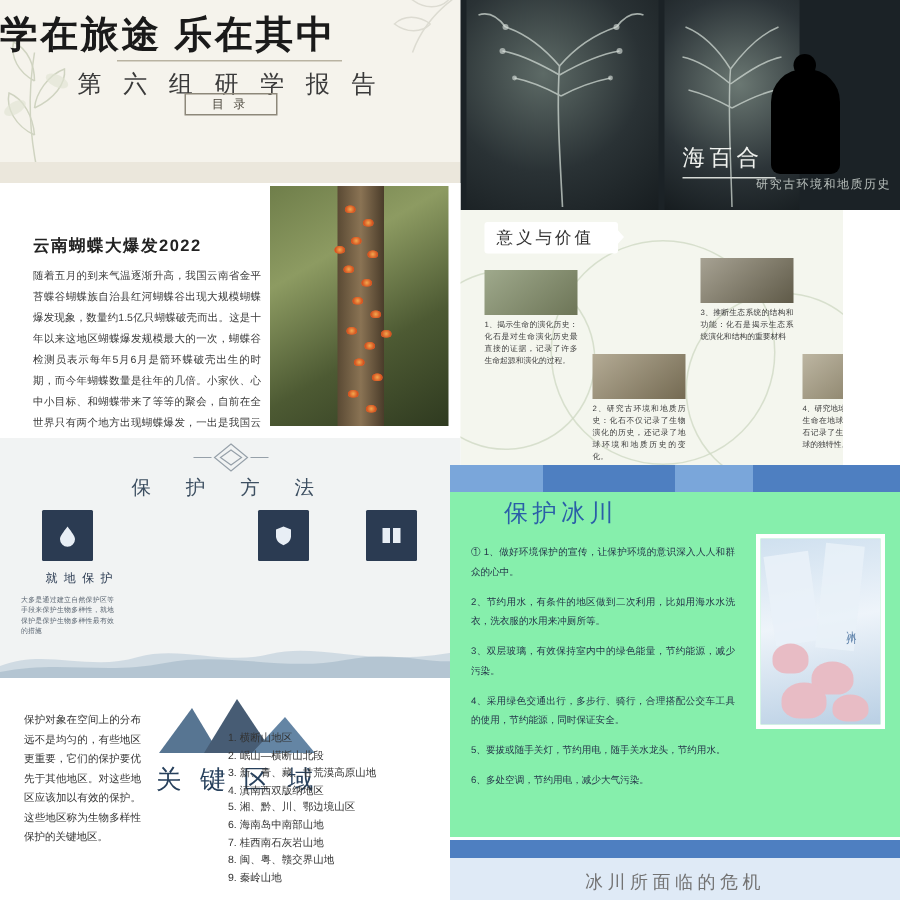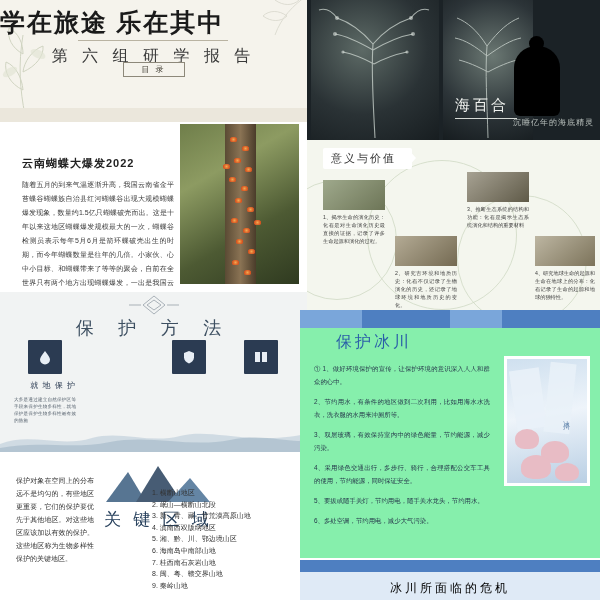--- a/index.html
+++ b/index.html
@@ -118,21 +118,21 @@
   .trunk {
     position: absolute; left: 38%; top: 0; width: 26%; height: 100%;
     background: linear-gradient(90deg,#5a4a34,#8a7354,#4a3c2a);
   }
   .bfly { position: absolute; width: 7px; height: 5px; background: #e2612a; border-radius: 50% 50% 40% 40%; }
   .bfly::after { content:""; position:absolute; left:0; top:0; width:100%; height:100%;
     background: radial-gradient(circle at 50% 50%, #f3a84f 0%, #d4521f 70%); border-radius: 50%; }
 
   
   .slide-value {
-    position: absolute; left: 307px; top: 140px; width: 293px; height: 170px;
+    position: absolute; left: 307px; top: 140px; width: 255px; height: 170px;
     background: #f4f6ee;
     overflow: hidden;
   }
   .value-header {
     position: absolute; left: 16px; top: 8px;
     background: #ffffff;
     border-radius: 2px;
     padding: 3px 16px 3px 8px;
     font-size: 11px; color: #333; letter-spacing: 2px;
   }
@@ -149,21 +149,21 @@
   .vtext { font-size: 5.2px; line-height: 8px; color: #3c3c3c; margin-top: 3px; text-align: justify; }
 
   
   .slide-protect {
     position: absolute; left: 0; top: 292px; width: 307px; height: 160px;
     background: #f1f3f3;
     overflow: hidden;
   }
   .protect-title {
     position: absolute; left: 0; right: 0; top: 24px; text-align: center;
-    font-size: 18px; letter-spacing: 10px; color: #3d4f61;
+    font-size: 13px; letter-spacing: 10px; color: #3d4f61;
     font-family: "Liberation Serif", serif;
   }
   .protect-orn {
     position: absolute; left: 50%; transform: translateX(-50%); top: 2px;
     width: 54px; height: 22px; opacity: .5;
   }
   .pcol { position: absolute; top: 48px; width: 62px; }
   .picon {
     width: 34px; height: 34px; background: #2b3b52; margin: 0 auto;
     display: flex; align-items: center; justify-content: center;
@@ -228,21 +228,21 @@
 
   
   .slide-crisis {
     position: absolute; left: 300px; top: 558px; width: 300px; height: 42px;
     background: #dfeaf6; overflow: hidden;
     border-top: 2px solid #ffffff;
   }
   .crisis-bar { position: absolute; left: 0; top: 0; width: 100%; height: 12px; background: #4e7fc1; }
   .crisis-title {
     position: absolute; left: 0; right: 0; top: 20px; text-align: center;
-    font-size: 12px; letter-spacing: 3px; color: #000000;
+    font-size: 12px; letter-spacing: 3px; color: #737373;
     font-family: "Liberation Serif", serif;
   }
 </style>
 </head>
 <body>
 
 <div class="page">
 
   <div class="slide-title">
     <svg class="leafdeco" viewBox="0 0 70 110">
@@ -307,21 +307,21 @@
           <path d="M45 72 C56 66 66 62 74 60"></path>
         </g>
       </svg>
     </div>
     <div class="figure-head"></div>
     <div class="figure"></div>
     <div class="dark-title">
       <span>海百合</span>
       <span class="uline"></span>
     </div>
-    <div class="dark-sub">沉睡亿年的海底精灵</div>
+    <div class="dark-sub">研究古环境和地质历史</div>
   </div>
 
   <div class="slide-article">
     <div class="art-heading">云南蝴蝶大爆发2022</div>
     <div class="art-body">随着五月的到来气温逐渐升高，我国云南省金平苔蝶谷蝴蝶族自治县红河蝴蝶谷出现大规模蝴蝶爆发现象，数量约1.5亿只蝴蝶破壳而出。这是十年以来这地区蝴蝶爆发规模最大的一次，蝴蝶谷检测员表示每年5月6月是箭环蝶破壳出生的时期，而今年蝴蝶数量是往年的几倍。小家伙、心中小目标、和蝴蝶带来了等等的聚会，自前在全世界只有两个地方出现蝴蝶爆发，一出是我国云南红河蝴蝶谷另一个就是在墨西哥。</div>
     <div class="art-photo">
       <div class="trunk"></div>
       <div class="bfly" style="left:42%;top:8%"></div>
       <div class="bfly" style="left:52%;top:14%"></div>
       <div class="bfly" style="left:45%;top:21%"></div>

